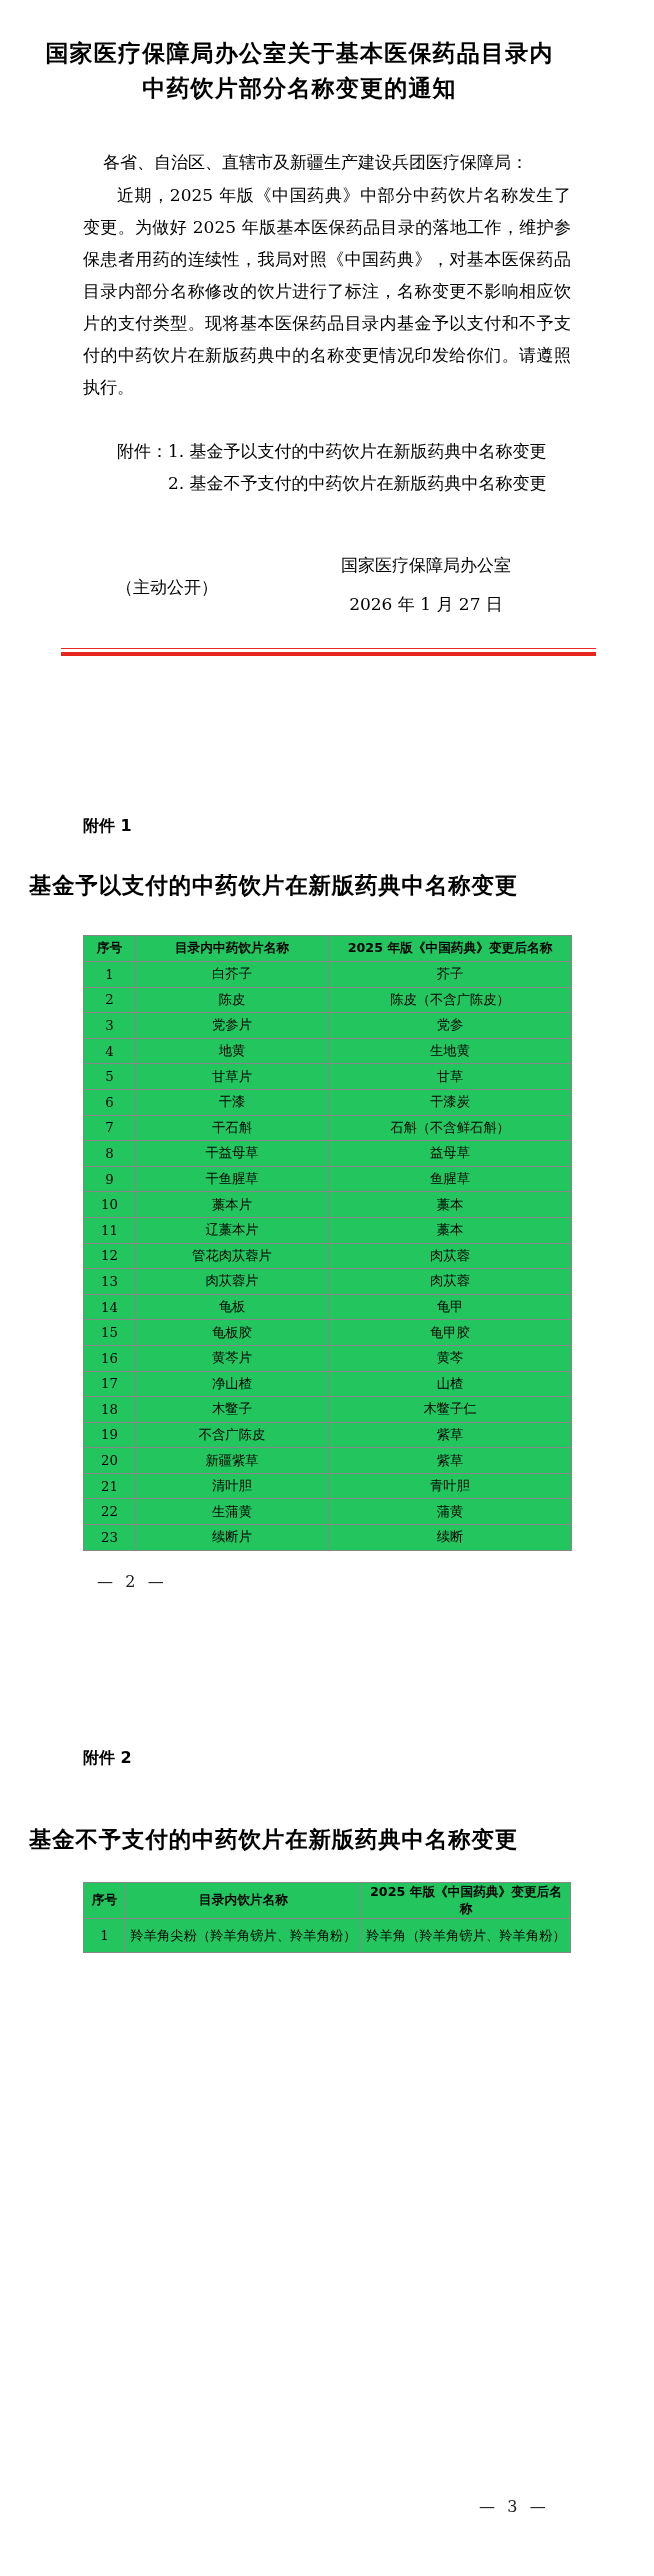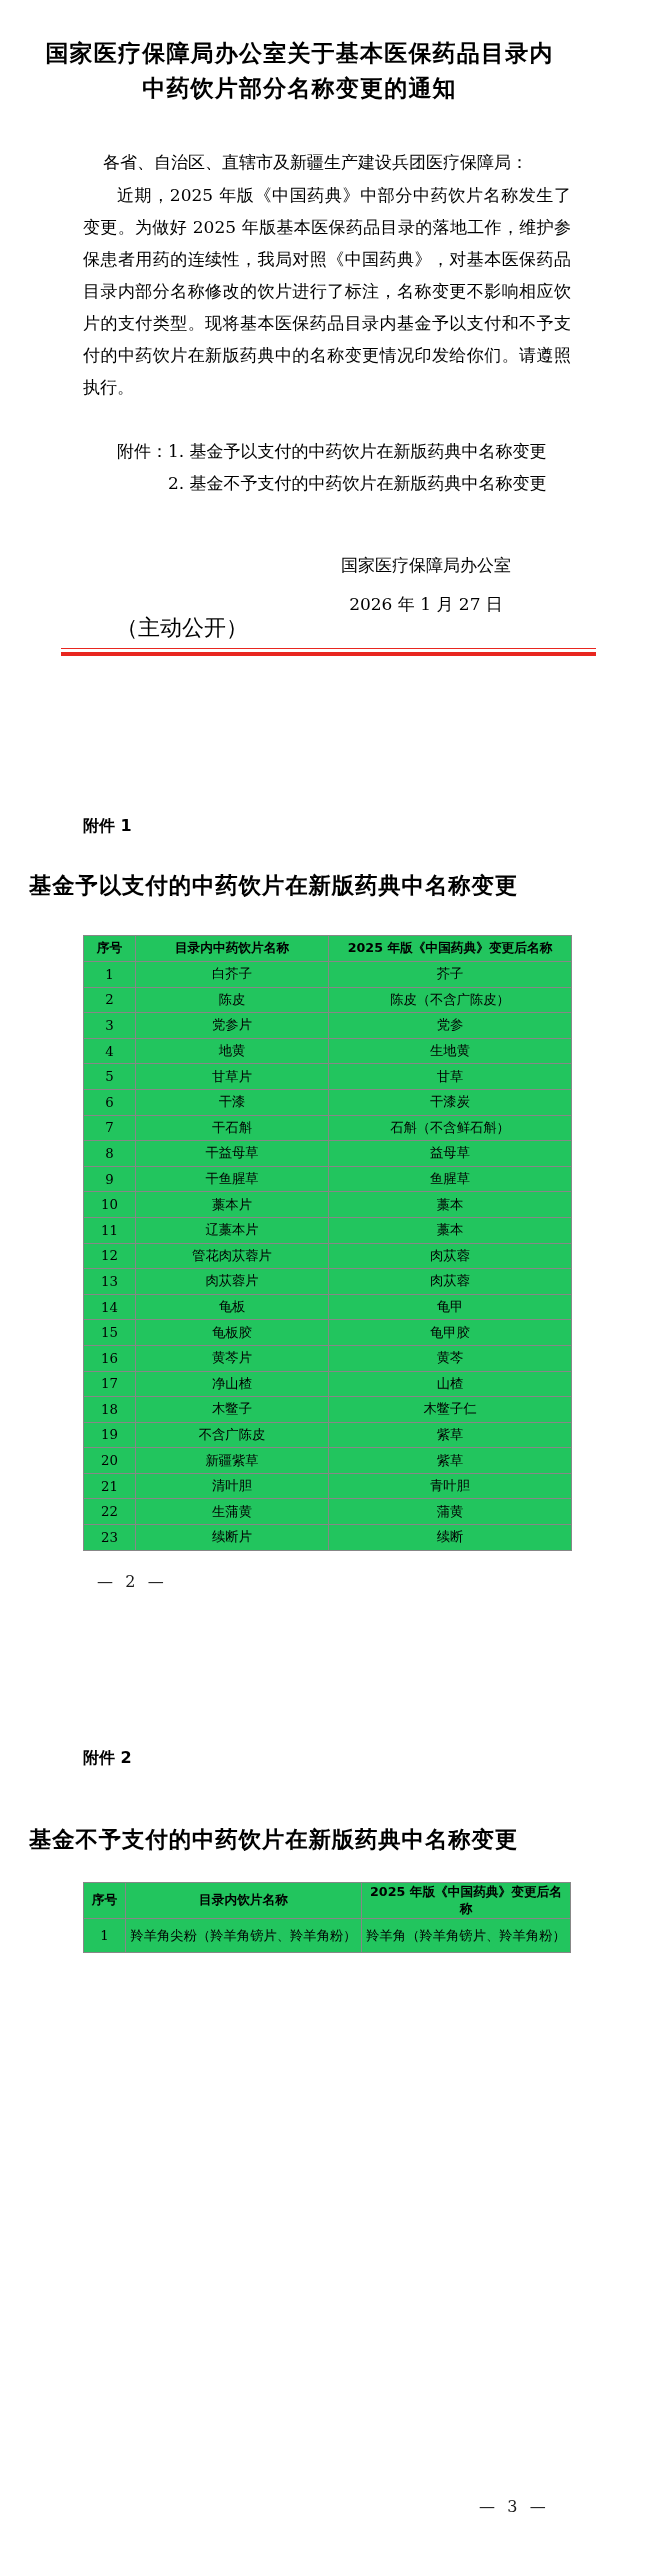--- a/index.html
+++ b/index.html
@@ -37,21 +37,21 @@
     left:117px; top:402px; width:461px;
     font-size:17px; line-height:32px;margin-top:33px;
   }
   .attachment-line2{ padding-left:51px; }
   .sig-line{
     position:absolute; left:0; width:655px;
     font-size:17px; line-height:34px;
   }
   .sig-center{ text-align:center; padding-left:197px; width:458px;}
   .sig-org{ top:0; }
-  .disclosure{ left:116px; top:611px; font-size:22px; line-height:34px; }
+  .disclosure{ left:116px; top:570px; font-size:17px; line-height:34px; }
   .red-line-thin{
     left:61px; top:648px; width:535px; height:1.2px;
     background:#e8261f;
   }
   .red-line-thick{
     left:61px; top:652px; width:535px; height:4.2px;
     background:#e8261f;
   }
   .annex-label{
     left:83px;

